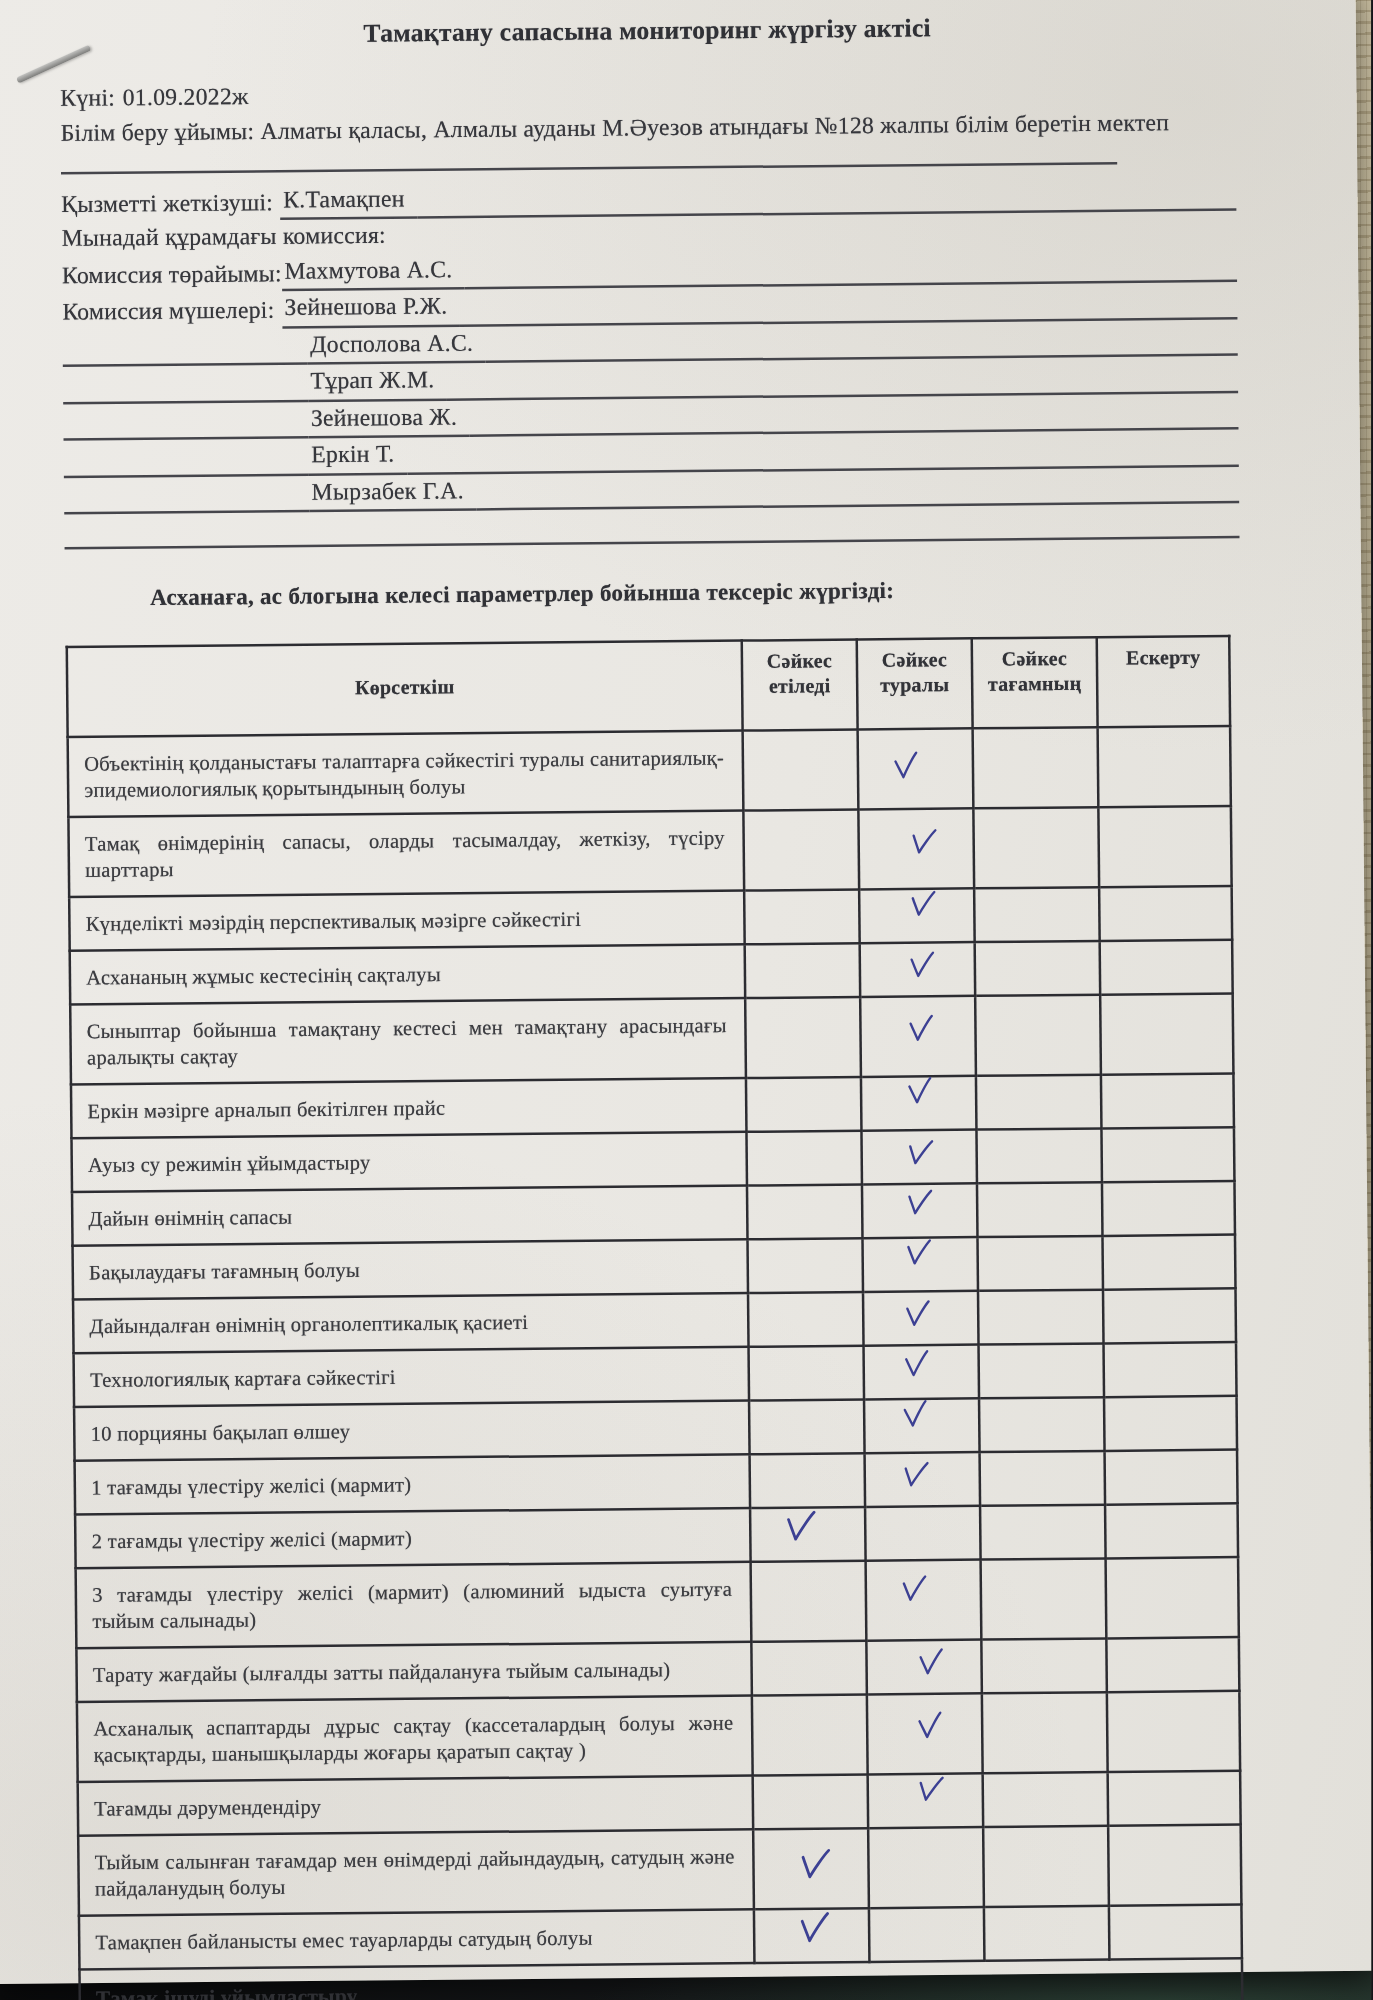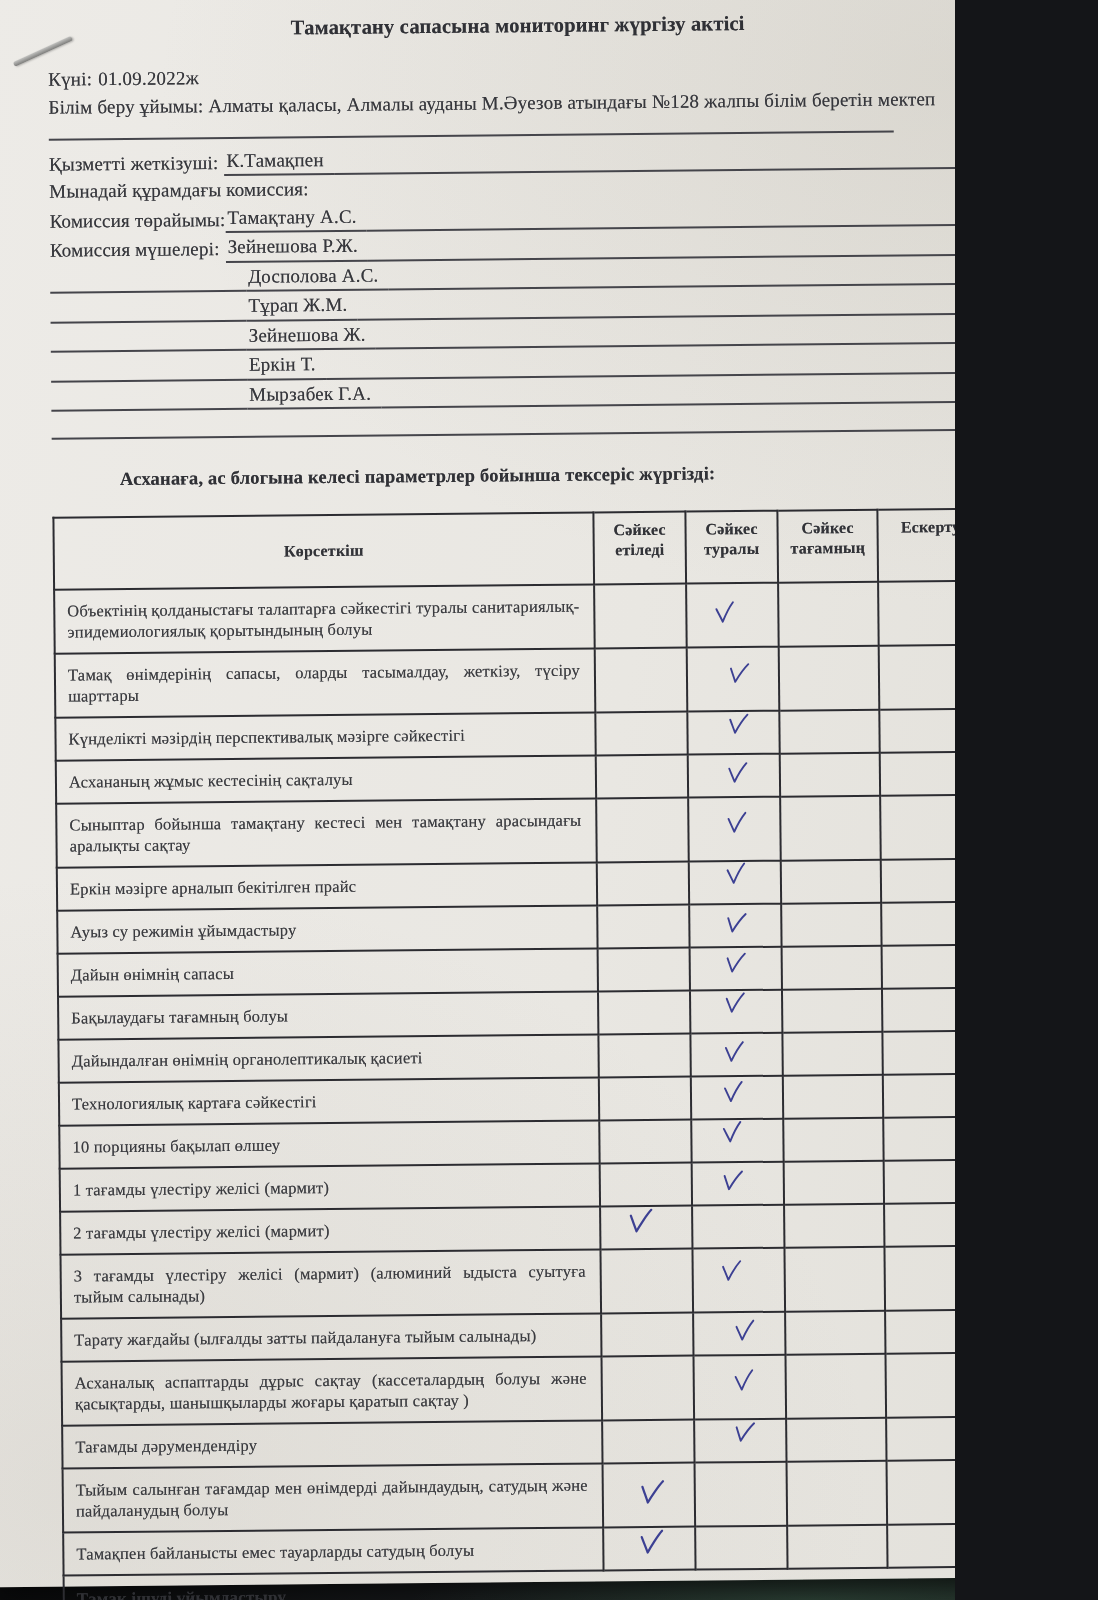--- a/index.html
+++ b/index.html
@@ -2,21 +2,21 @@
 <html style="--ink: #3c4093;"><head>
 <meta charset="utf-8">
 <style>
   html, body {
     margin: 0; padding: 0;
     width: 1098px; height: 1600px;
     overflow: hidden;
     background: #141518;
     font-family: "Liberation Serif", "DejaVu Serif", serif;
   }
-  .scene { position: relative; width: 955px; height: 1600px; overflow: hidden; font-family: Liberation Serif, serif; }
+  .scene { position: relative; width: 1097px; height: 1600px; overflow: hidden; font-family: Liberation Serif, serif; }
 
   
   .cork {
     position: absolute; right: 0; top: 0; width: 34px; height: 1600px;
     background:
       repeating-linear-gradient(178deg, rgba(110,92,55,0.28) 0 2px, rgba(0,0,0,0) 2px 9px),
       repeating-linear-gradient(90deg, rgba(90,75,45,0.15) 0 1px, rgba(0,0,0,0) 1px 5px),
       linear-gradient(180deg, #cdc2a4, #c3b898 60%, #b4a98c);
   }
 
@@ -147,21 +147,21 @@
           <span class="uvalue">К.Тамақпен</span>
           <span class="ufill"></span>
         </div>
 
         <div class="f-row">
           <span>Мынадай құрамдағы комиссия:</span>
         </div>
 
         <div class="f-row">
           <span class="f-label">Комиссия төрайымы:</span>
-          <span class="uvalue">Тамақтану А.С.</span>
+          <span class="uvalue">Махмутова А.С.</span>
           <span class="ufill"></span>
         </div>
 
         <div class="f-row">
           <span class="f-label">Комиссия мүшелері:</span>
           <span class="f-sp"></span>
           <span class="uvalue">Зейнешова Р.Ж.</span>
           <span class="ufill"></span>
         </div>
 

